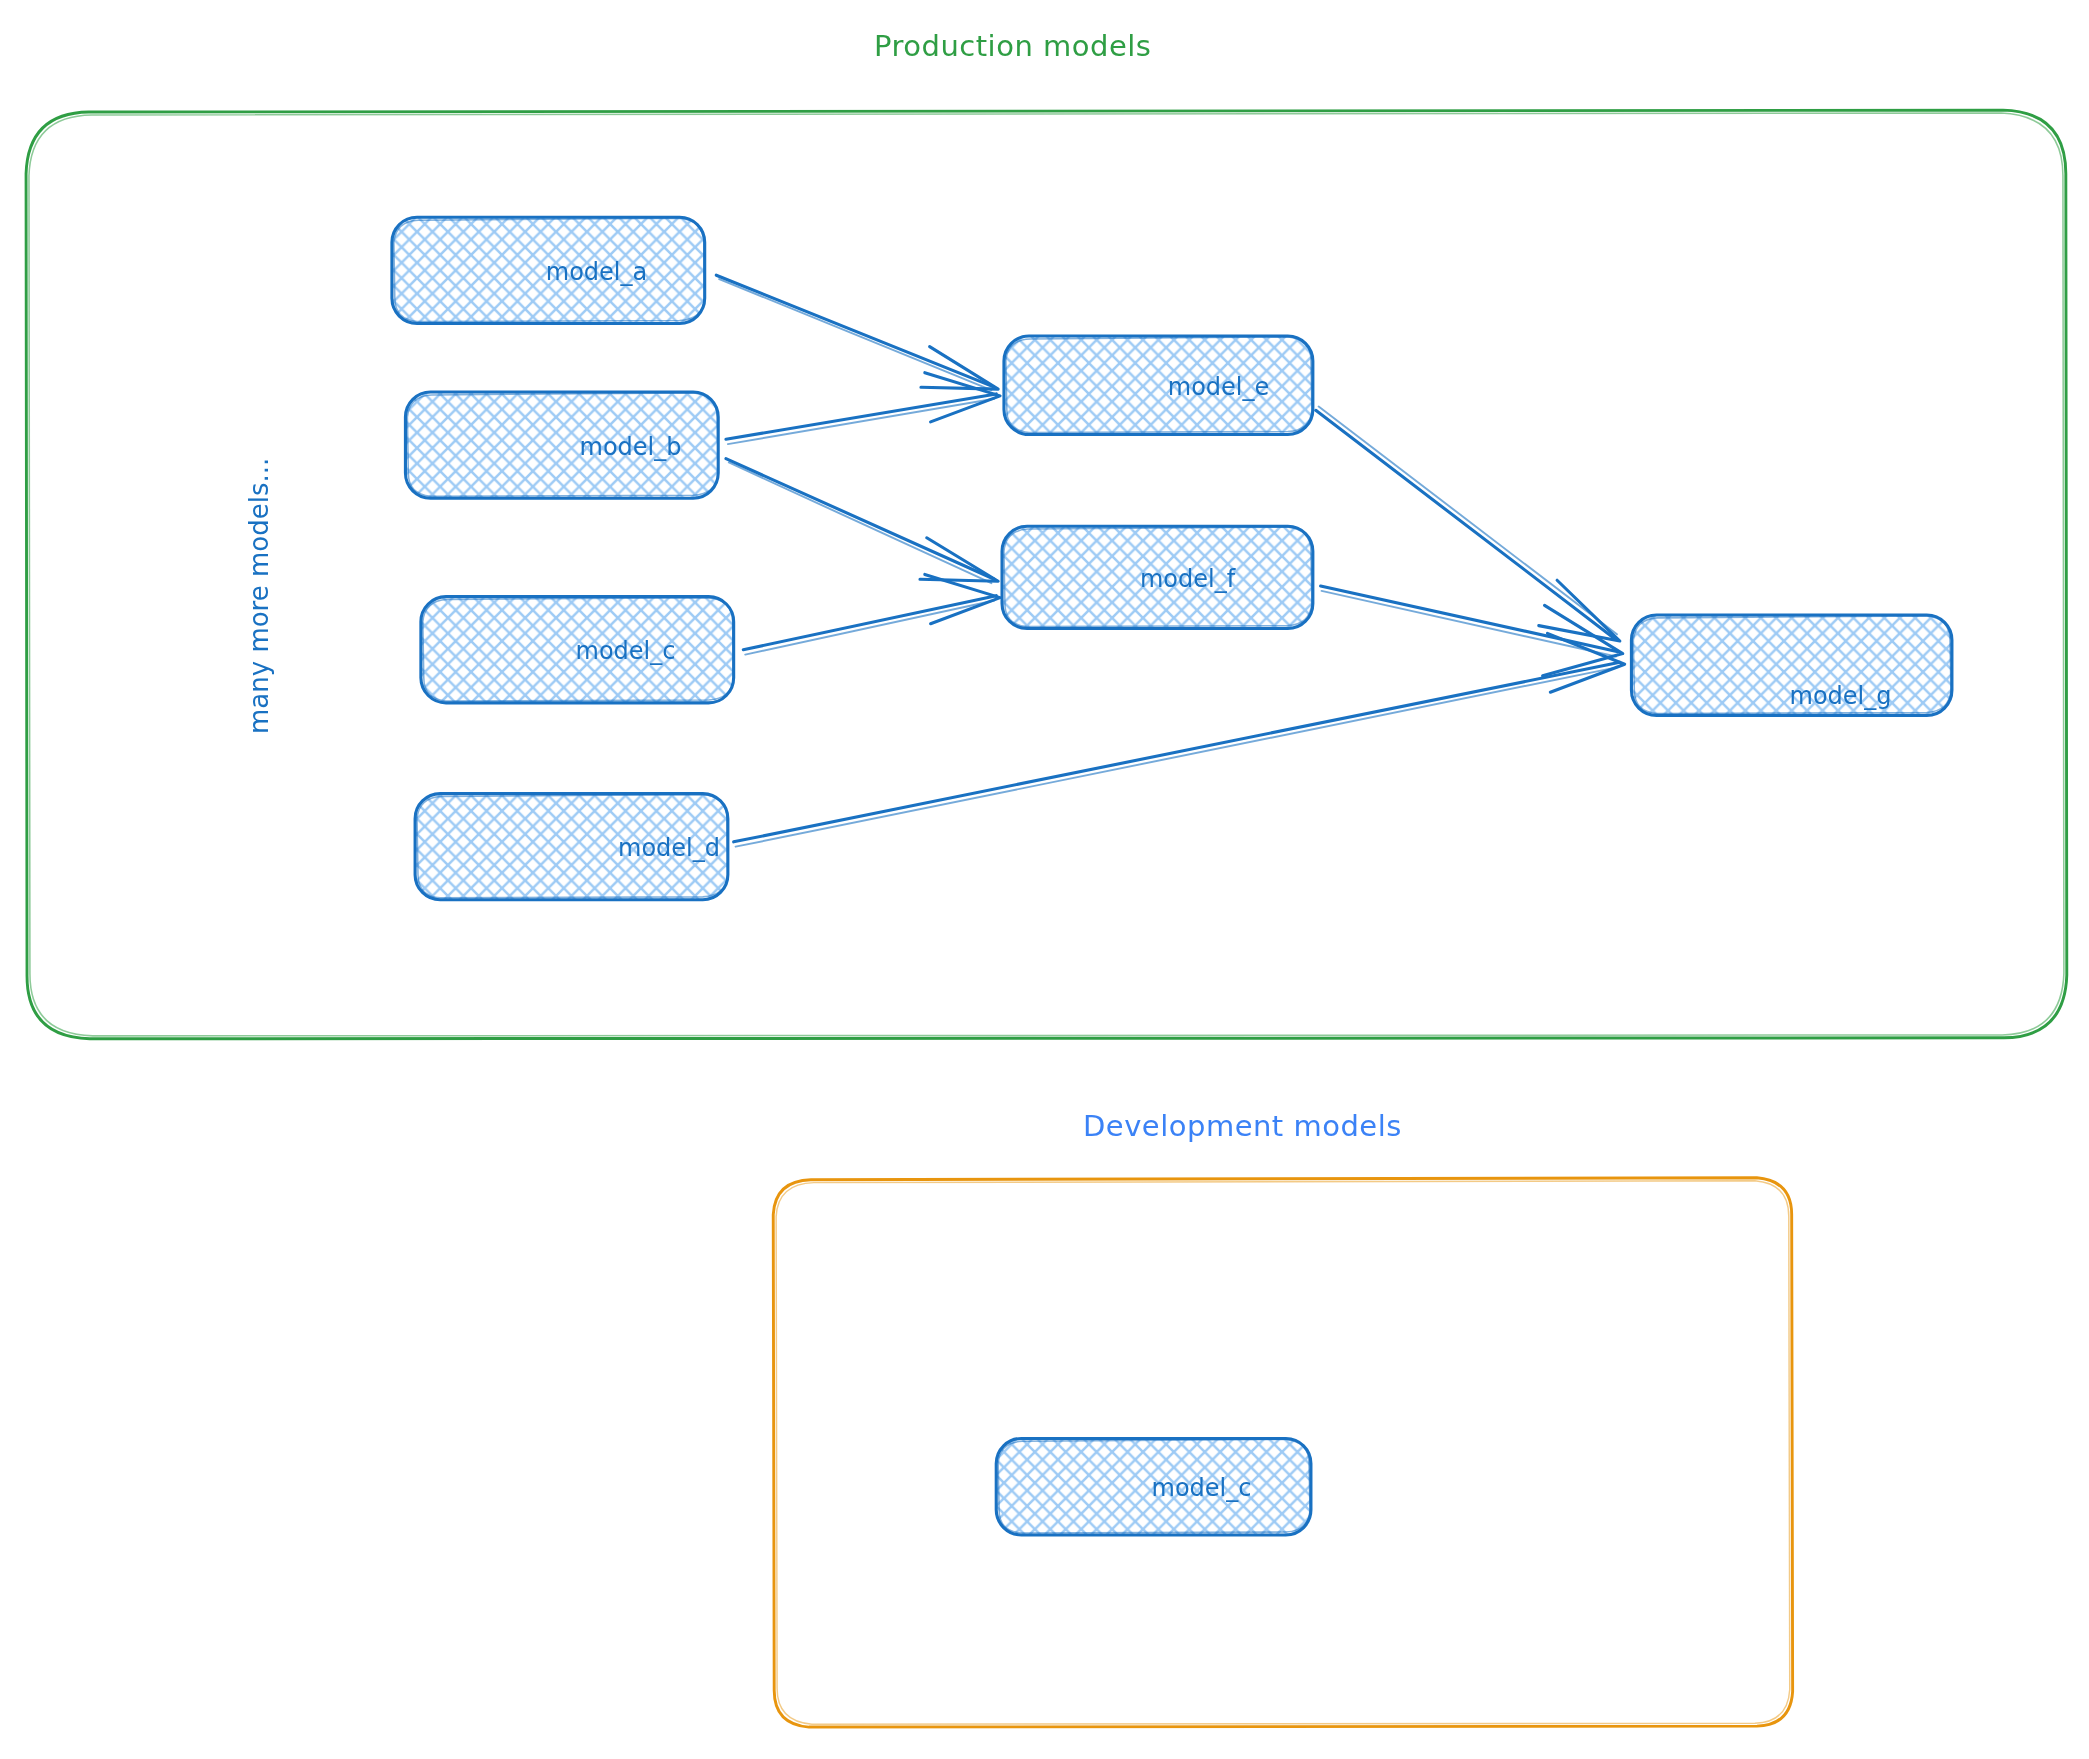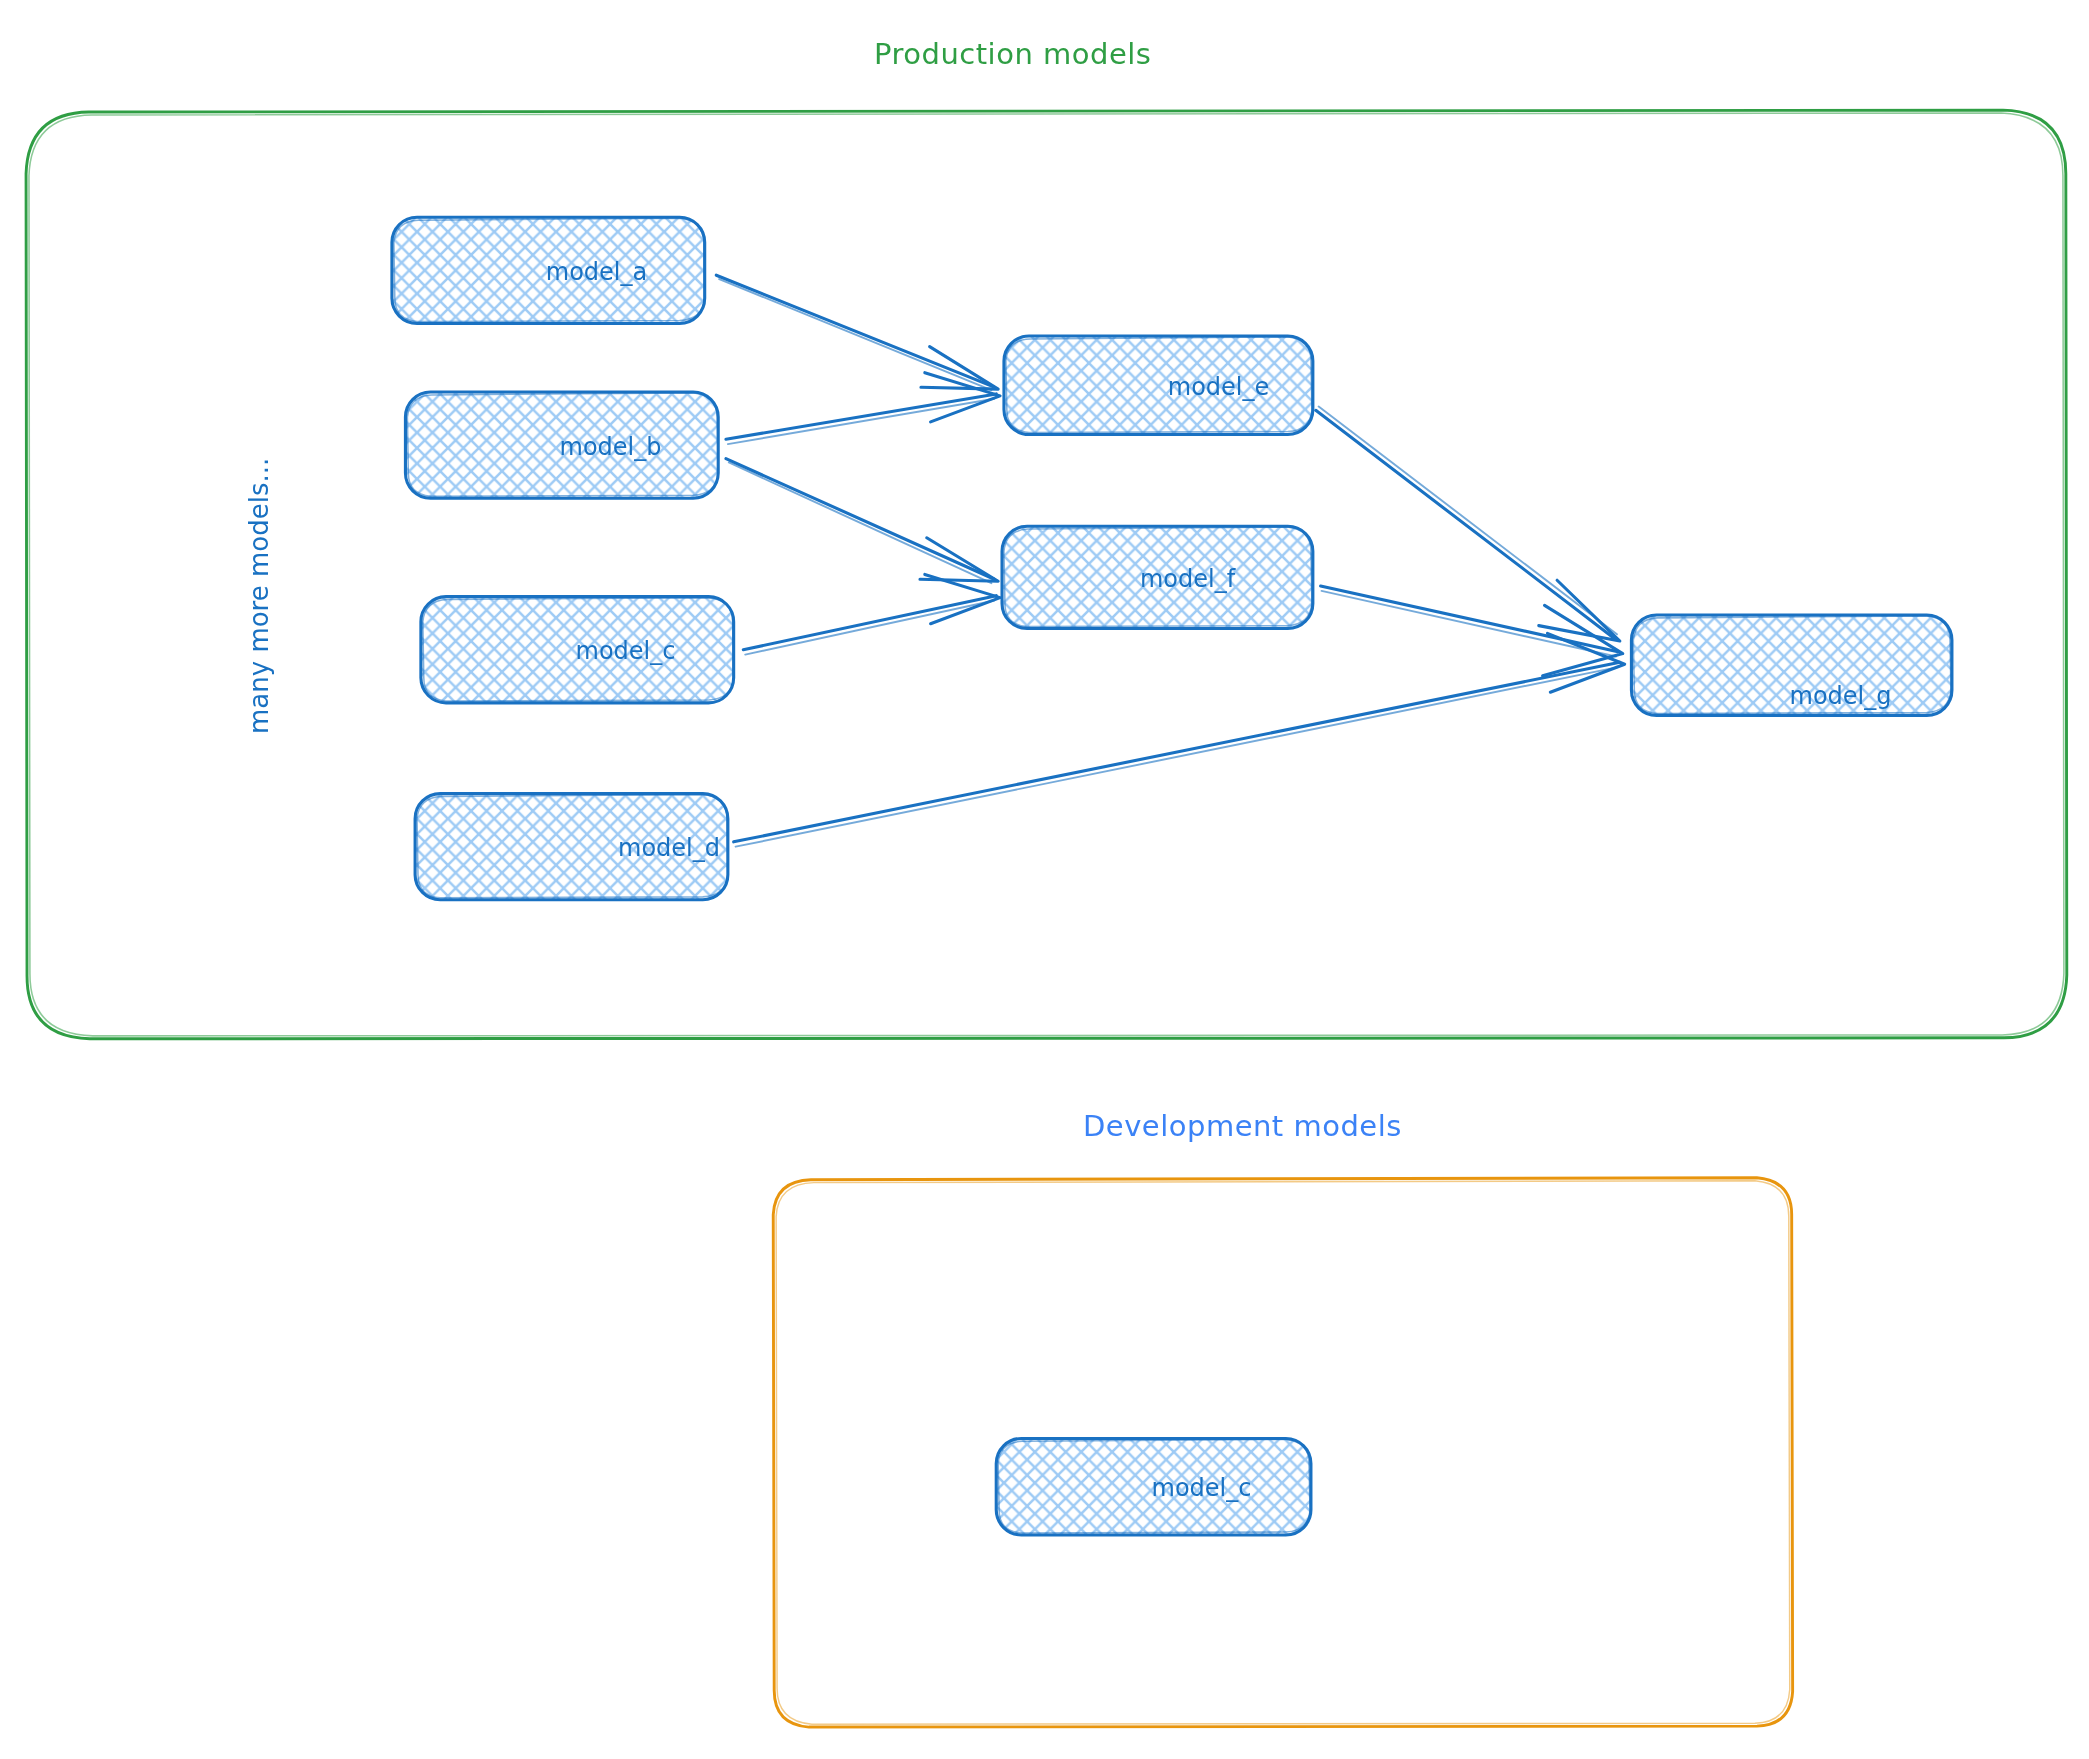--- a/index.html
+++ b/index.html
@@ -170,29 +170,29 @@
                L 1716 739 Q 1693 737 1693 715 L 1692 663 Q 1694 641 1717 640" fill="none" stroke="#1971c2" stroke-width="1.6" opacity="0.55"></path>
     </g>
 
     <g>
       <rect x="1032" y="1490" width="326" height="100" rx="26" ry="26" fill="url(#hatch)" stroke="#1971c2" stroke-width="3.2"></rect>
       <path d="M 1059 1493 L 1333 1491 Q 1356 1494 1356 1515 L 1357 1565 Q 1355 1586 1332 1587
                L 1058 1588 Q 1035 1586 1035 1565 L 1034 1515 Q 1036 1494 1059 1493" fill="none" stroke="#1971c2" stroke-width="1.6" opacity="0.55"></path>
     </g>
   </svg>
 
-  <div class="group-label prod" style="left:874px; top:29px;margin-top:8px;">Production models</div>
+  <div class="group-label prod" style="left:874px; top:29px;">Production models</div>
 
   <div class="group-label dev" style="left:1083px; top:1109px;">Development models</div>
 
   <div class="side-label" style="left:244px; top:734px;">many more models...</div>
 
   <div class="node-label" style="left:392px; top:258px; width:313px;">model_a</div>
 
-  <div class="node-label" style="left:406px; top:433px; width:313px;text-align:center;">model_b</div>
+  <div class="node-label" style="left:426px; top:433px; width:313px;text-align:center;">model_b</div>
 
   <div class="node-label" style="left:421px; top:637px; width:313px;">model_c</div>
 
   <div class="node-label" style="left:437px; top:834px; width:368px;">model_d</div>
 
   <div class="node-label" style="left:1004px; top:373px; width:333px;">model_e</div>
 
   <div class="node-label" style="left:1002px; top:565px; width:275px;">model_f</div>
 
   <div class="node-label" style="left:1632px; top:682px; width:321px;">model_g</div>

